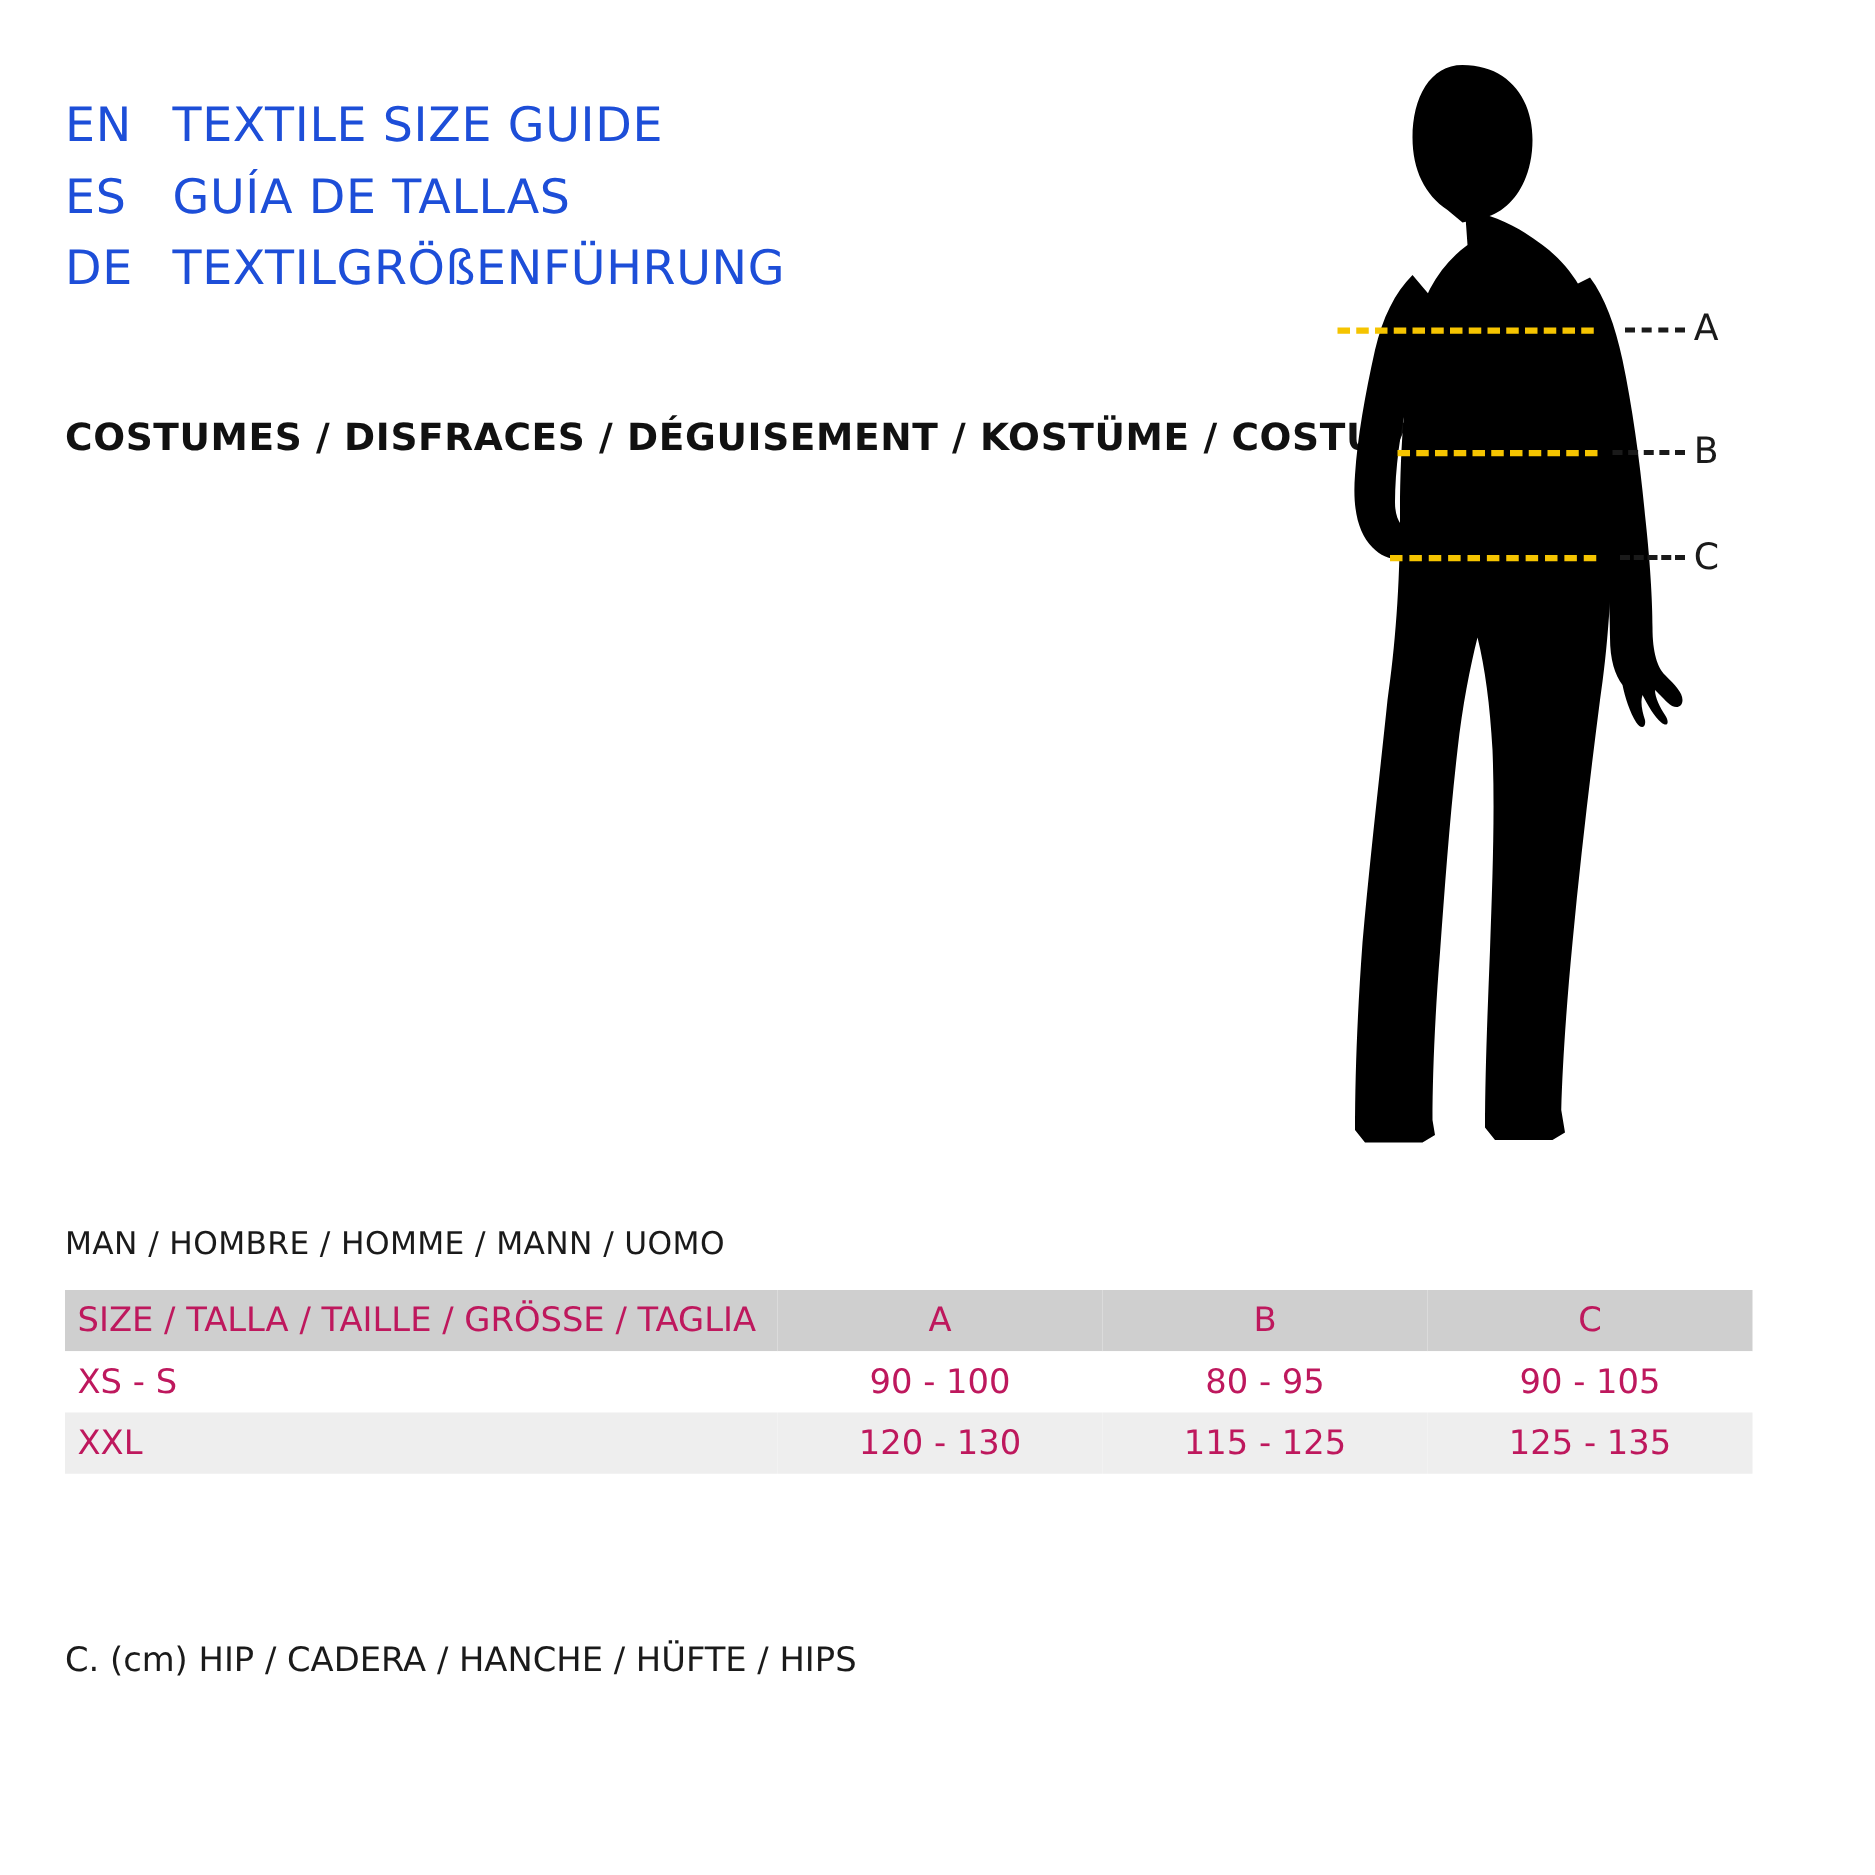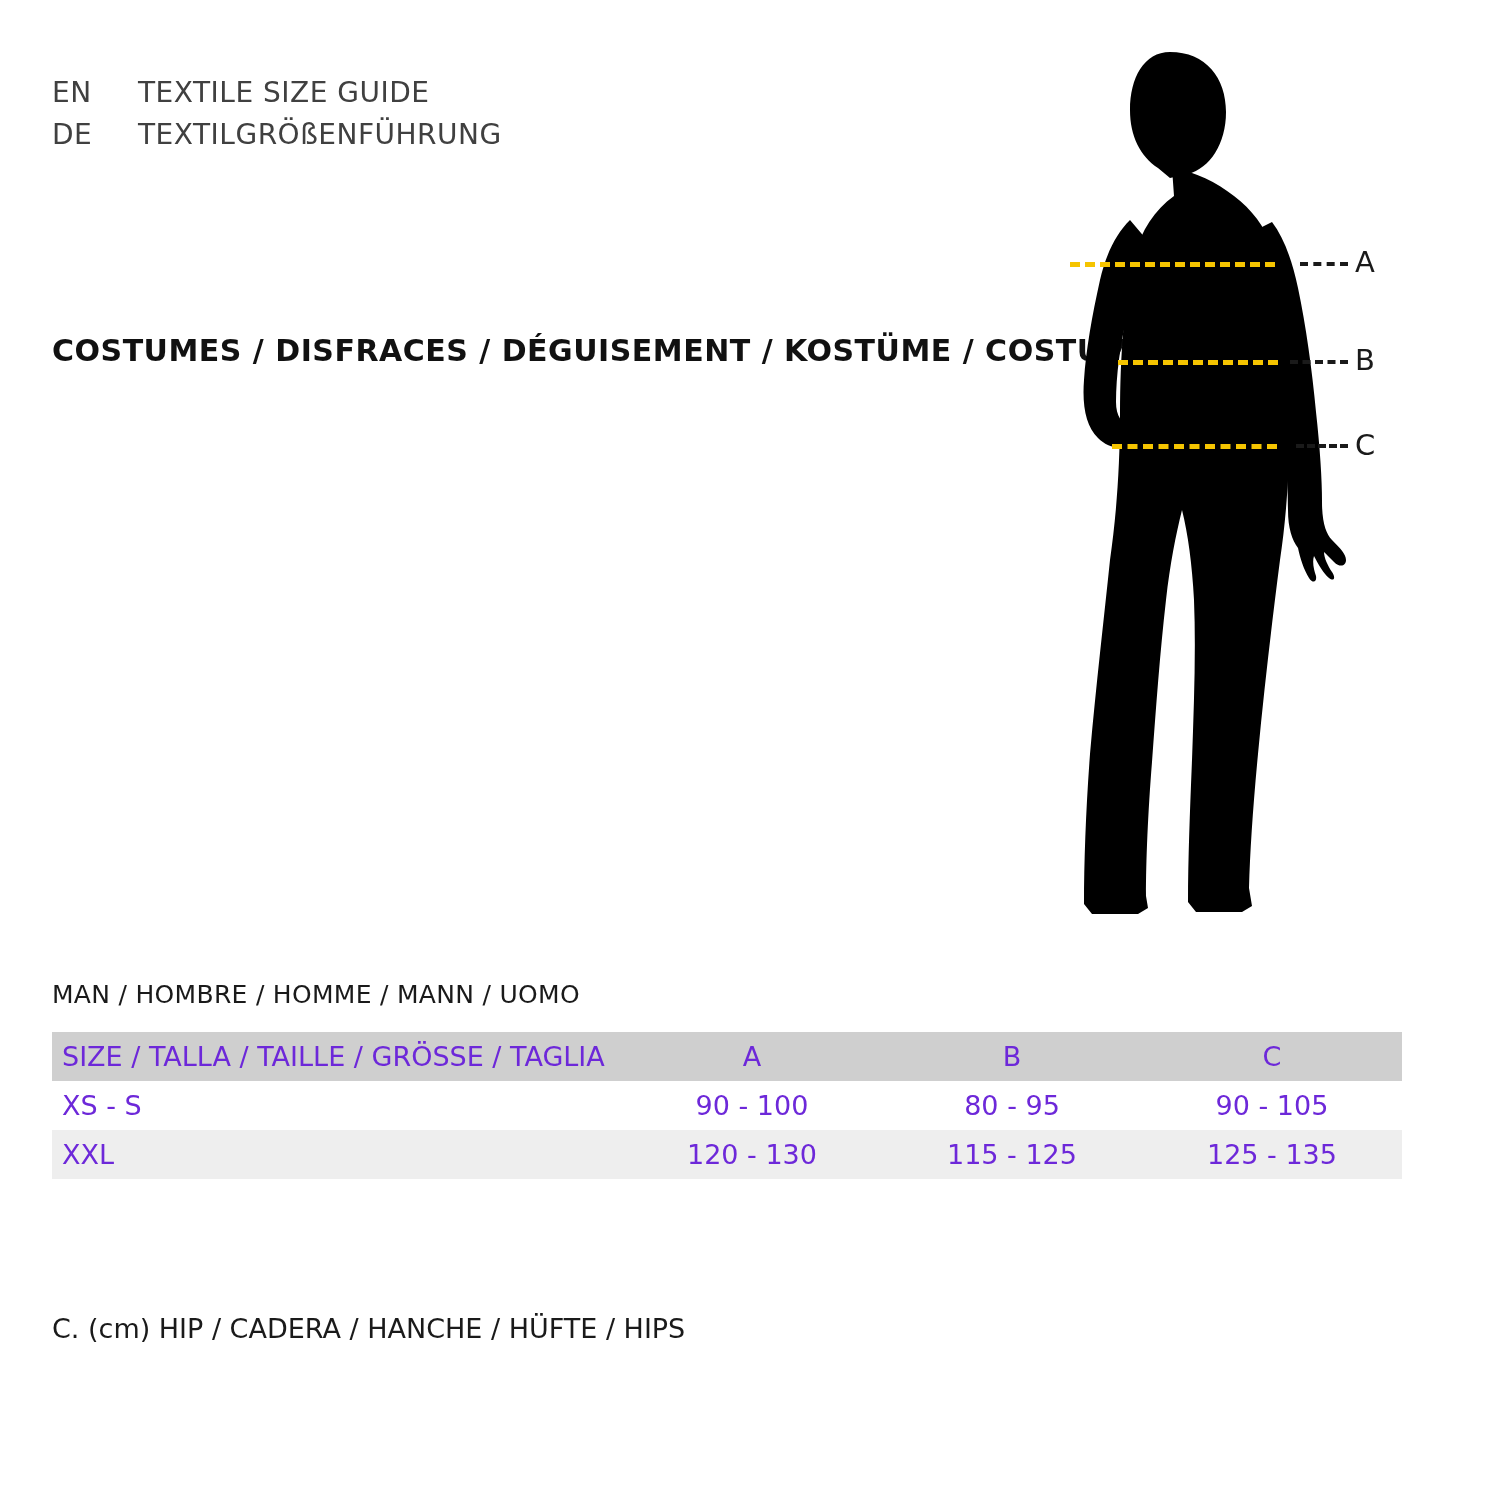--- a/index.html
+++ b/index.html
@@ -19,24 +19,24 @@
   
   .lang-block {
     position: absolute;
     left: 52px;
     top: 72px;
     width: 900px;
   }
   .lang-row {
     display: flex;
     align-items: baseline;
-    font-size: 28px;
+    font-size: 38px;
     letter-spacing: 0.5px;
     line-height: 1.5;
-    color: #404040;
+    color: #1d4ed8;
   }
   .lang-code {
     width: 86px;
     flex: 0 0 86px;
   }
   .lang-text {
     flex: 1;
   }
 
   .costumes-line {
@@ -100,21 +100,21 @@
     letter-spacing: 0.3px;
   }
 
   table.size-table {
     position: absolute;
     left: 52px;
     top: 1032px;
     width: 1350px;
     border-collapse: collapse;
     font-size: 27px;
-    color: #6d28d9;
+    color: #be185d;
   }
   table.size-table th,
   table.size-table td {
     padding: 9px 0 9px 0;
     font-weight: normal;
     text-align: center;
   }
   table.size-table th:first-child,
   table.size-table td:first-child {
     text-align: left;
@@ -141,20 +141,24 @@
     color: #1a1a1a;
   }
 </style>
 </head>
 <body>
 
 <div class="lang-block">
   <div class="lang-row">
     <span class="lang-code">EN</span>
     <span class="lang-text">TEXTILE SIZE GUIDE</span>
+  </div>
+  <div class="lang-row">
+    <span class="lang-code">ES</span>
+    <span class="lang-text">GUÍA DE TALLAS</span>
   </div>
   <div class="lang-row">
     <span class="lang-code">DE</span>
     <span class="lang-text">TEXTILGRÖßENFÜHRUNG</span>
   </div>
 </div>
 
 <div class="costumes-line">COSTUMES / DISFRACES / DÉGUISEMENT / KOSTÜME / COSTUMI</div>
 
 <div class="figure-wrap">

